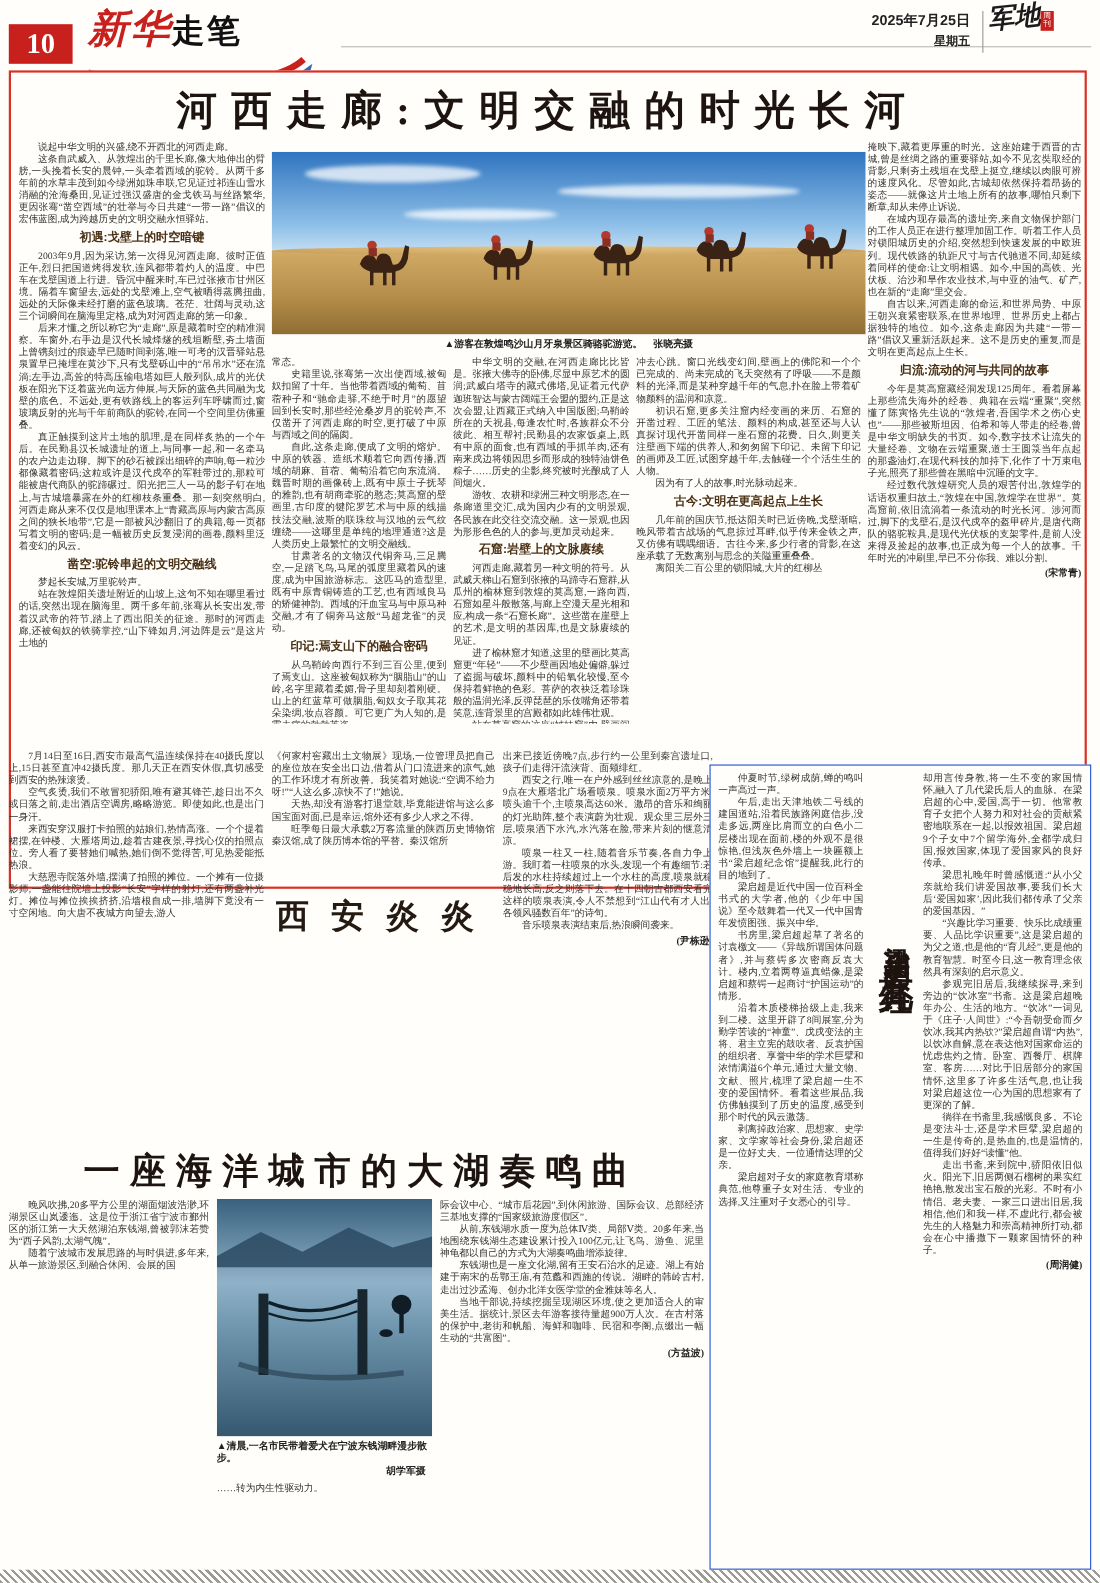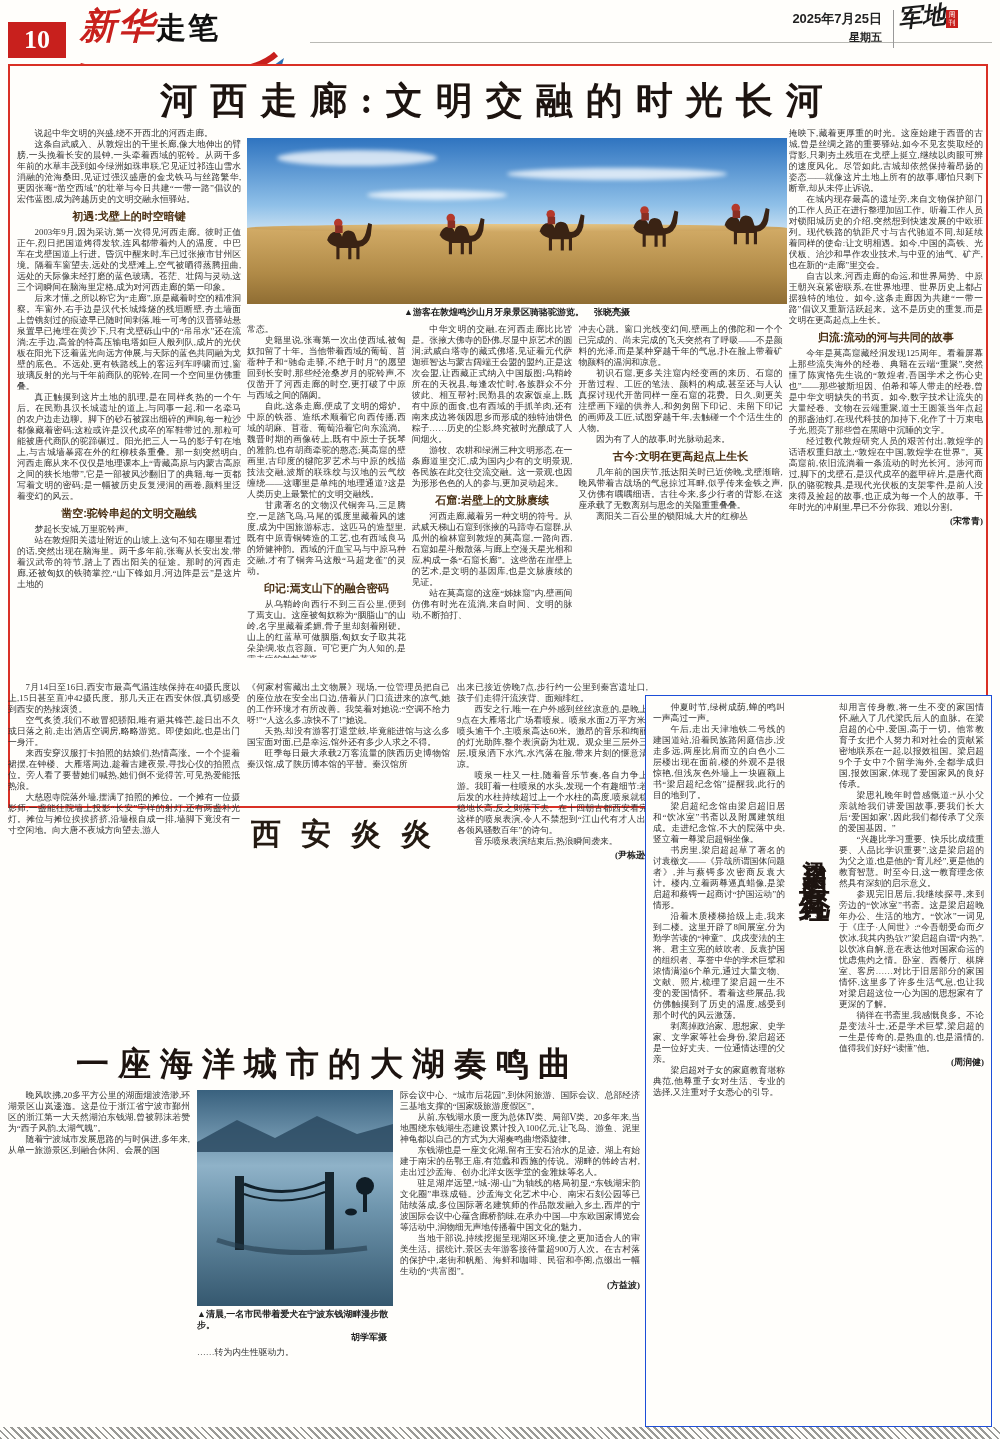--- a/index.html
+++ b/index.html
@@ -150,20 +150,21 @@
           <p class="para">甘肃著名的文物汉代铜奔马,三足腾空,一足踏飞鸟,马尾的弧度里藏着风的速度,成为中国旅游标志。这匹马的造型里,既有中原青铜铸造的工艺,也有西域良马的矫健神韵。西域的汗血宝马与中原马种交融,才有了铜奔马这般“马超龙雀”的灵动。</p>
           <div class="subhead">印记:焉支山下的融合密码</div>
           <p class="para">从乌鞘岭向西行不到三百公里,便到了焉支山。这座被匈奴称为“胭脂山”的山岭,名字里藏着柔媚,骨子里却刻着刚硬。山上的红蓝草可做胭脂,匈奴女子取其花朵染绸,妆点容颜。可它更广为人知的,是霍去病的勃勃英姿。</p>
         </div>
       <div id="fc2" class="col">
           <div class="photospacer"></div>
           <p class="para">中华文明的交融,在河西走廊比比皆是。张掖大佛寺的卧佛,尽显中原艺术的圆润;武威白塔寺的藏式佛塔,见证着元代萨迦班智达与蒙古阔端王会盟的盟约,正是这次会盟,让西藏正式纳入中国版图;乌鞘岭所在的天祝县,每逢农忙时,各族群众不分彼此、相互帮衬;民勤县的农家饭桌上,既有中原的面食,也有西域的手抓羊肉,还有南来戍边将领因思乡而形成的独特油饼色粽子……历史的尘影,终究被时光酿成了人间烟火。</p>
           <p class="para">游牧、农耕和绿洲三种文明形态,在一条廊道里交汇,成为国内少有的文明景观,各民族在此交往交流交融。这一景观,也因为形形色色的人的参与,更加灵动起来。</p>
           <div class="subhead">石窟:岩壁上的文脉赓续</div>
           <p class="para">河西走廊,藏着另一种文明的符号。从武威天梯山石窟到张掖的马蹄寺石窟群,从瓜州的榆林窟到敦煌的莫高窟,一路向西,石窟如星斗般散落,与廊上空漫天星光相和应,构成一条“石窟长廊”。这些凿在崖壁上的艺术,是文明的基因库,也是文脉赓续的见证。</p>
+          <p class="para">进了榆林窟才知道,这里的壁画比莫高窟更“年轻”——不少壁画因地处偏僻,躲过了盗掘与破坏,颜料中的铅氧化较慢,至今保持着鲜艳的色彩。菩萨的衣袂泛着珍珠般的温润光泽,反弹琵琶的乐伎嘴角还带着笑意,连背景里的宫殿都如此雄伟壮观。</p>
           <p class="para">站在莫高窟的这座“姊妹窟”内,壁画间仿佛有时光在流淌,来自时间、文明的脉动,不断拍打、</p>
         </div>
       <div id="fc3" class="col">
           <div class="photospacer"></div>
           <p class="para cont">冲去心跳。窗口光线变幻间,壁画上的佛陀和一个个已完成的、尚未完成的飞天突然有了呼吸——不是颜料的光泽,而是某种穿越千年的气息,扑在脸上带着矿物颜料的温润和凉意。</p>
           <p class="para">初识石窟,更多关注窟内经变画的来历、石窟的开凿过程、工匠的笔法、颜料的构成,甚至还与人认真探讨现代开凿同样一座石窟的花费。日久,则更关注壁画下端的供养人,和匆匆留下印记、未留下印记的画师及工匠,试图穿越千年,去触碰一个个活生生的人物。</p>
           <p class="para">因为有了人的故事,时光脉动起来。</p>
           <div class="subhead">古今:文明在更高起点上生长</div>
           <p class="para">几年前的国庆节,抵达阳关时已近傍晚,戈壁渐暗,晚风带着古战场的气息掠过耳畔,似乎传来金铁之声,又仿佛有喁喁细语。古往今来,多少行者的背影,在这座承载了无数离别与思念的关隘重重叠叠。</p>
           <p class="para">离阳关二百公里的锁阳城,大片的红柳丛</p>
@@ -239,48 +240,48 @@
         <p id="lake-caption">▲清晨,一名市民带着爱犬在宁波东钱湖畔漫步散步。</p>
         <p id="lake-credit">胡学军摄</p>
         <div>
             <p class="para cont">……转为内生性驱动力。</p>
           </div>
       </div>
       <div id="lc2" class="col">
           <p class="para cont">际会议中心、“城市后花园”,到休闲旅游、国际会议、总部经济三基地支撑的“国家级旅游度假区”。</p>
           <p class="para">从前,东钱湖水质一度为总体Ⅳ类、局部Ⅴ类。20多年来,当地围绕东钱湖生态建设累计投入100亿元,让飞鸟、游鱼、泥里神龟都以自己的方式为大湖奏鸣曲增添旋律。</p>
           <p class="para">东钱湖也是一座文化湖,留有王安石治水的足迹。湖上有始建于南宋的岳鄂王庙,有范蠡和西施的传说。湖畔的韩岭古村,走出过沙孟海、创办北洋女医学堂的金雅妹等名人。</p>
-          <p class="para">驻足湖岸远望,“城-湖-山”为轴线的格局初显,“东钱湖宋韵文化圈”串珠成链。沙孟海文化艺术中心、南宋石刻公园等已陆续落成,多位国际著名建筑师的作品散发融入乡土,西岸的宁波国际会议中心蕴含廊桥韵味,在承办中国—中东欧国家博览会等活动中,润物细无声地传播着中国文化的魅力。</p>
           <p class="para">当地干部说,持续挖掘呈现湖区环境,使之更加适合人的审美生活。据统计,景区去年游客接待量超900万人次。在古村落的保护中,老街和帆船、海鲜和咖啡、民宿和亭阁,点缀出一幅生动的“共富图”。</p>
           <div class="byline">(方益波)</div>
         </div>
     </div>
   </div>
 
   <div id="liang">
     <div id="liang-inner">
       <div id="qc0" class="col">
           <p class="para">仲夏时节,绿树成荫,蝉的鸣叫一声高过一声。</p>
           <p class="para">午后,走出天津地铁二号线的建国道站,沿着民族路闲庭信步,没走多远,两座比肩而立的白色小二层楼出现在面前,楼的外观不是很惊艳,但浅灰色外墙上一块匾额上书“梁启超纪念馆”提醒我,此行的目的地到了。</p>
-          <p class="para">梁启超纪念馆由梁启超旧居和“饮冰室”书斋以及附属建筑组成。走进纪念馆,不大的院落中央,竖立着一尊梁启超铜坐像。</p>
+          <p class="para">梁启超是近代中国一位百科全书式的大学者,他的《少年中国说》至今鼓舞着一代又一代中国青年发愤图强、振兴中华。</p>
           <p class="para">书房里,梁启超起草了著名的讨袁檄文——《异哉所谓国体问题者》,并与蔡锷多次密商反袁大计。楼内,立着两尊逼真蜡像,是梁启超和蔡锷一起商讨“护国运动”的情形。</p>
           <p class="para">沿着木质楼梯拾级上走,我来到二楼。这里开辟了8间展室,分为勤学苦读的“神童”、戊戌变法的主将、君主立宪的鼓吹者、反袁护国的组织者、享誉中华的学术巨擘和浓情满溢6个单元,通过大量文物、文献、照片,梳理了梁启超一生不变的爱国情怀。看着这些展品,我仿佛触摸到了历史的温度,感受到那个时代的风云激荡。</p>
           <p class="para">剥离掉政治家、思想家、史学家、文学家等社会身份,梁启超还是一位好丈夫、一位通情达理的父亲。</p>
           <p class="para">梁启超对子女的家庭教育堪称典范,他尊重子女对生活、专业的选择,又注重对子女悉心的引导。</p>
         </div>
       <div id="liang-titlestrip">
         <div id="liang-title">
           <span class="t1">梁启超的</span><span class="t2">『育儿经』</span>
         </div>
       </div>
       <div id="qc1" class="col">
           <p class="para cont">却用言传身教,将一生不变的家国情怀,融入了几代梁氏后人的血脉。在梁启超的心中,爱国,高于一切。他常教育子女把个人努力和对社会的贡献紧密地联系在一起,以报效祖国。梁启超9个子女中7个留学海外,全都学成归国,报效国家,体现了爱国家风的良好传承。</p>
           <p class="para">梁思礼晚年时曾感慨道:“从小父亲就给我们讲爱国故事,要我们长大后‘爱国如家’,因此我们都传承了父亲的爱国基因。”</p>
           <p class="para">“兴趣比学习重要、快乐比成绩重要、人品比学识重要”,这是梁启超的为父之道,也是他的“育儿经”,更是他的教育智慧。时至今日,这一教育理念依然具有深刻的启示意义。</p>
           <p class="para">参观完旧居后,我继续探寻,来到旁边的“饮冰室”书斋。这是梁启超晚年办公、生活的地方。“饮冰”一词见于《庄子·人间世》:“今吾朝受命而夕饮冰,我其内热欤?”梁启超自谓“内热”,以饮冰自解,意在表达他对国家命运的忧虑焦灼之情。卧室、西餐厅、棋牌室、客房……对比于旧居部分的家国情怀,这里多了许多生活气息,也让我对梁启超这位一心为国的思想家有了更深的了解。</p>
           <p class="para">徜徉在书斋里,我感慨良多。不论是变法斗士,还是学术巨擘,梁启超的一生是传奇的,是热血的,也是温情的,值得我们好好“读懂”他。</p>
+          <p class="para">走出书斋,来到院中,骄阳依旧似火。阳光下,旧居两侧石榴树的果实红艳艳,散发出宝石般的光彩。不时有小情侣、老夫妻、一家三口进出旧居,我相信,他们和我一样,不虚此行,都会被先生的人格魅力和崇高精神所打动,都会在心中播撒下一颗家国情怀的种子。</p>
           <div class="byline">(周润健)</div>
         </div>
     </div>
   </div>
 
   <div id="foot-hatch"></div>
 </div>
 
 </body></html>

